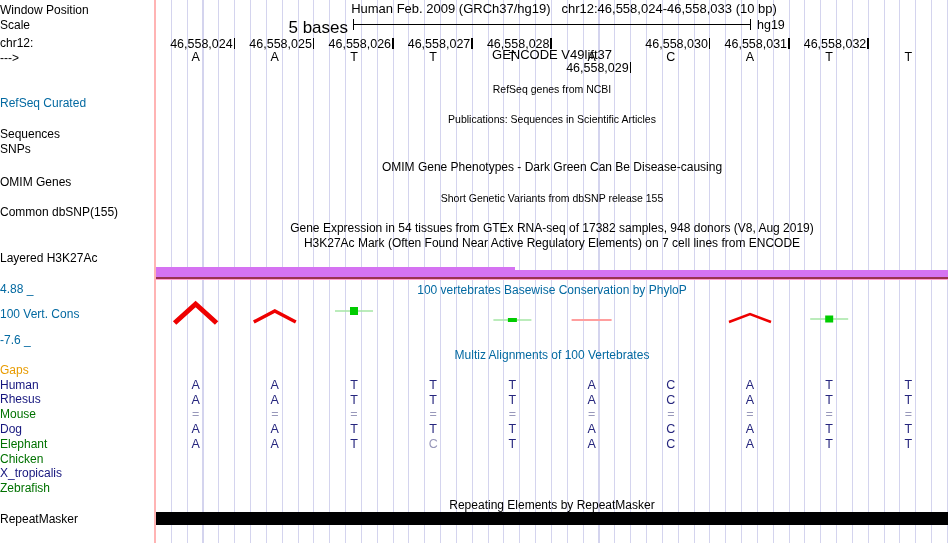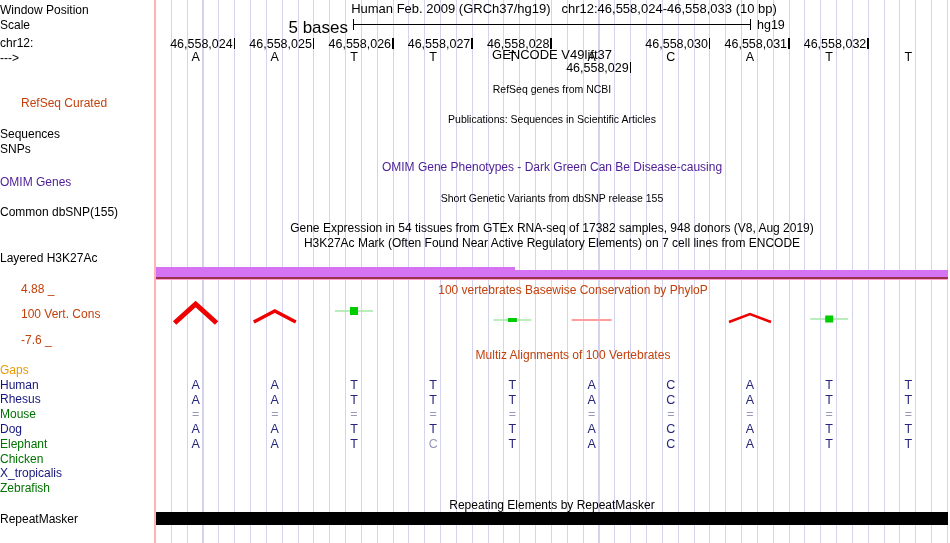--- a/index.html
+++ b/index.html
@@ -5,22 +5,22 @@
   html,body{margin:0;padding:0;background:#fff;}
   .screen{position:relative;width:950px;height:543px;background:#fff;overflow:hidden;
           font-family:"Liberation Sans","DejaVu Sans",sans-serif;color:#000;}
   .grid-layer{position:absolute;left:156px;top:0;width:792px;height:543px;
     background:repeating-linear-gradient(to right,transparent 0px,transparent 14.8px,#d4d4ee 14.8px,#d4d4ee 15.84px);}
   .guide-line{position:absolute;left:154px;top:0;width:2px;height:543px;background:#ffb4b4;}
   .llabel{position:absolute;left:0;width:150px;font-size:12px;line-height:14px;white-space:nowrap;}
   .ctitle{position:absolute;left:156px;width:792px;text-align:center;font-size:12px;line-height:14px;white-space:pre;}
   .small{font-size:10.5px;}
   .big{font-size:13px;padding-left:12px;}
-  .blue{color:#c2410c;margin-left:21px;}
-  .dgreen{color:#4c1d95;}
+  .blue{color:#0369a1;}
+  .dgreen{color:#000000;}
   .orange{color:#e89b00;}
   .navy{color:#16167e;}
   .sgreen{color:#007200;}
   .scale-text{position:absolute;left:240px;top:18px;width:108px;text-align:right;font-size:17px;}
   .scale-bar{position:absolute;left:353px;top:19px;width:396px;height:11px;
     border-left:1px solid #000;border-right:1px solid #000;
     background:linear-gradient(to bottom,transparent 5px,#000 5px,#000 6px,transparent 6px);}
   .assembly{position:absolute;left:757px;top:18px;font-size:12.5px;}
   .coord-cell{position:absolute;top:37px;height:13px;display:flex;justify-content:flex-end;align-items:center;
     font-size:12.5px;white-space:nowrap;}

